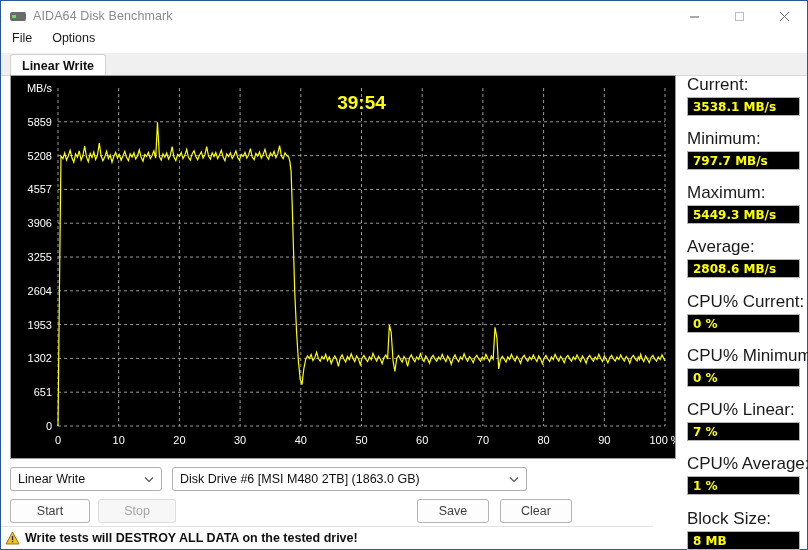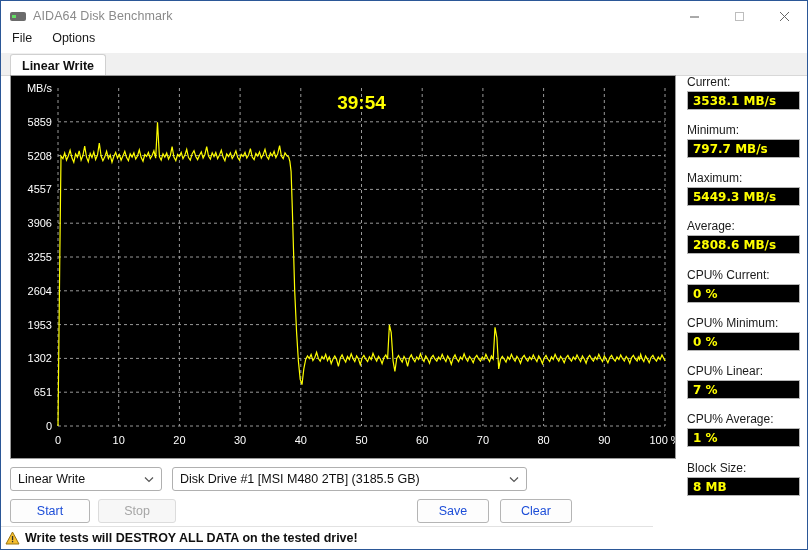--- a/index.html
+++ b/index.html
@@ -75,21 +75,21 @@
   .timer-text{
     fill:#ffff00;font-family:"Liberation Sans",sans-serif;
     font-size:19px;font-weight:bold;
   }
 
   
   .stats{
     position:absolute;left:686px;top:74px;width:113px;
   }
   .stat-label{
-    font-size:12px;color:#1a1a1a;margin-bottom:2px;white-space:nowrap;
+    font-size:17px;color:#1a1a1a;margin-bottom:2px;white-space:nowrap;
   }
   .stat-box{
     background:#000000;border:1px solid #b5b5b5;
     height:19px;line-height:19px;
     color:#ffff00;font-weight:bold;font-size:12px;
     padding-left:5px;box-sizing:border-box;
     font-family:"DejaVu Sans",sans-serif;
     white-space:nowrap;overflow:hidden;
     margin-bottom:13px;
   }
@@ -112,21 +112,21 @@
     flex:0 0 auto;width:16px;display:flex;align-items:center;justify-content:center;
     color:#444;
   }
   #combo-mode{width:152px;}
   #combo-drive{width:355px;margin-left:10px;}
 
   .ctl-row2{position:absolute;left:9px;top:498px;width:657px;height:24px;}
   .btn{
     position:absolute;top:0;height:24px;box-sizing:border-box;
     border:1px solid #b5b5b5;border-radius:3px;background:#fdfdfd;
-    font-size:12.5px;color:#1d4ed8;
+    font-size:12.5px;color:#404040;
     display:flex;align-items:center;justify-content:center;
   }
   .btn.disabled{color:#a6a6a6;background:#f7f7f7;border-color:#dcdcdc;}
   #btn-start{left:0;width:80px;}
   #btn-stop{left:88px;width:78px;}
   #btn-save{left:407px;width:72px;}
   #btn-clear{left:490px;width:72px;}
 
   
   .statusbar{
@@ -255,21 +255,21 @@
   <div class="ctl-row1">
     <div class="combo" id="combo-mode">
       <span class="cv">Linear Write</span>
       <span class="chev">
         <svg width="10" height="7" viewBox="0 0 10 7">
             <polyline points="1,1.5 5,5.5 9,1.5" fill="none" stroke="#555" stroke-width="1.2"></polyline>
           </svg>
       </span>
     </div>
     <div class="combo" id="combo-drive">
-      <span class="cv">Disk Drive #1  [MSI M480 2TB]  (3185.5 GB)</span>
+      <span class="cv">Disk Drive #6  [MSI M480 2TB]  (1863.0 GB)</span>
       <span class="chev">
         <svg width="10" height="7" viewBox="0 0 10 7">
             <polyline points="1,1.5 5,5.5 9,1.5" fill="none" stroke="#555" stroke-width="1.2"></polyline>
           </svg>
       </span>
     </div>
   </div>
 
   <div class="ctl-row2">
     <div class="btn" id="btn-start">Start</div>

